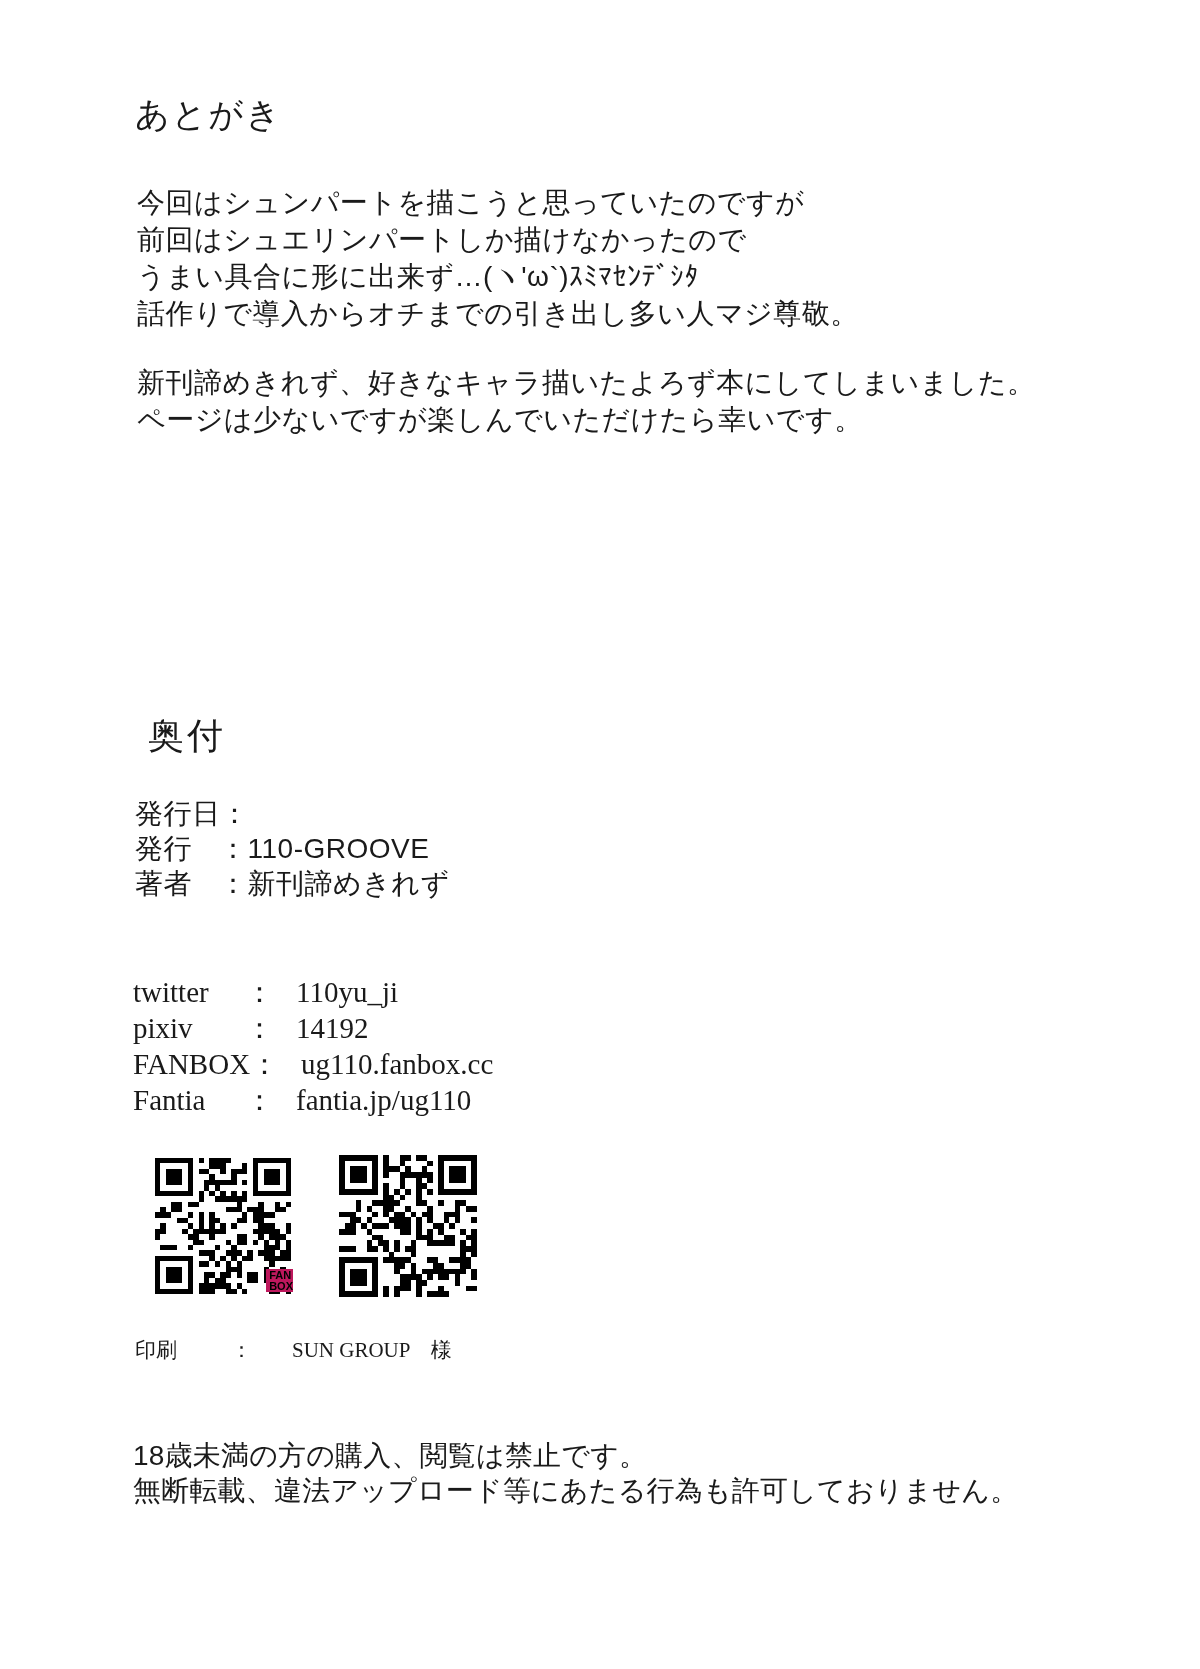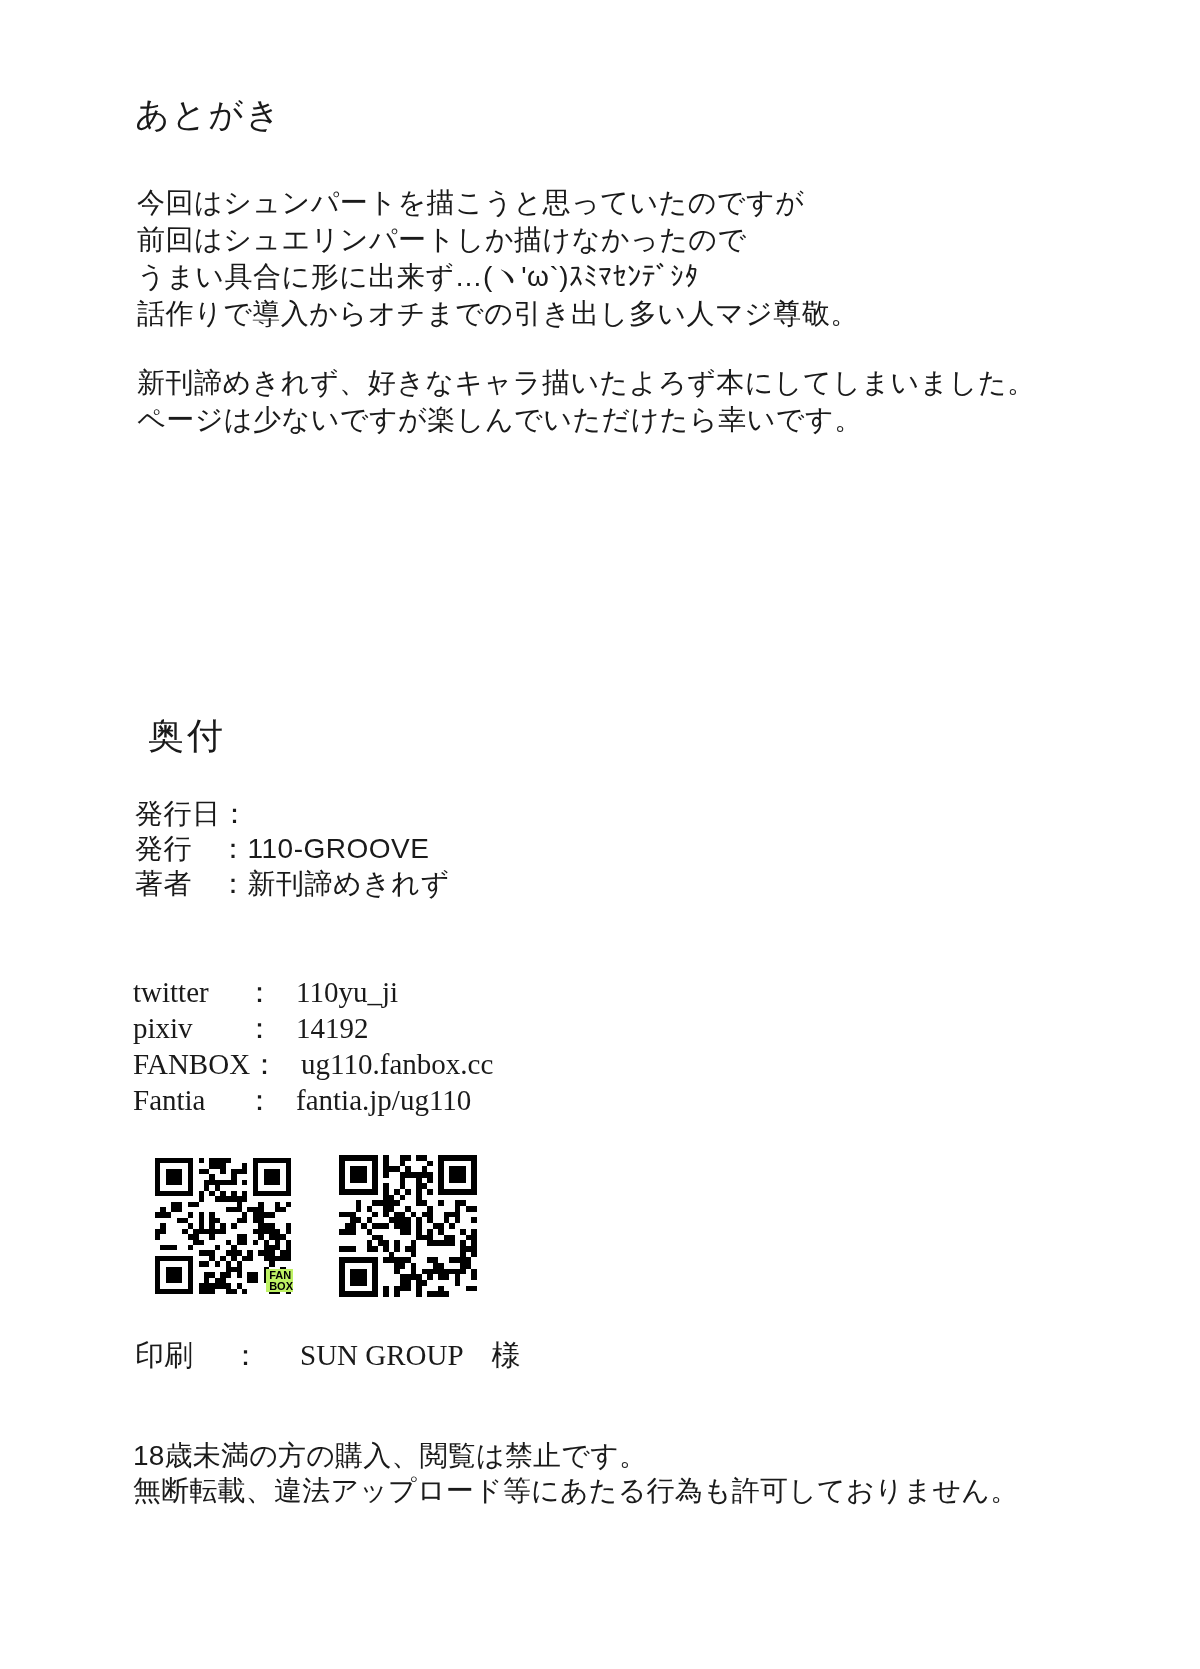--- a/index.html
+++ b/index.html
@@ -43,34 +43,34 @@
     font-family:"Liberation Serif","DejaVu Serif",serif;
     font-size:29px;
     line-height:36px;
     white-space:nowrap;
   }
   .contact-row .lbl{min-width:112px;display:inline-block;}
   .contact-row .val{margin-left:22px;}
   .print-row{
     display:flex;
     font-family:"Liberation Serif","DejaVu Serif",serif;
-    font-size:29px;
+    font-size:21px;
     white-space:nowrap;
   }
   .print-row .lbl{min-width:96px;display:inline-block;font-family:"Liberation Sans","DejaVu Sans",sans-serif;}
   .print-row .val{margin-left:40px;}
   .qr-wrap{
     position:absolute;
     width:136px;height:136px;
     background:#fff;
   }
   .qr-caption{
     position:absolute;
     right:-2px;bottom:2px;
-    background:#bef264;
+    background:#be185d;
     padding:1px 0 0 3px;
     font-family:"Liberation Sans","DejaVu Sans",sans-serif;
     font-weight:bold;
     font-size:11px;
     line-height:11px;
     letter-spacing:0px;
     text-align:left;
     color:#000;
   }
   .notice-text{

